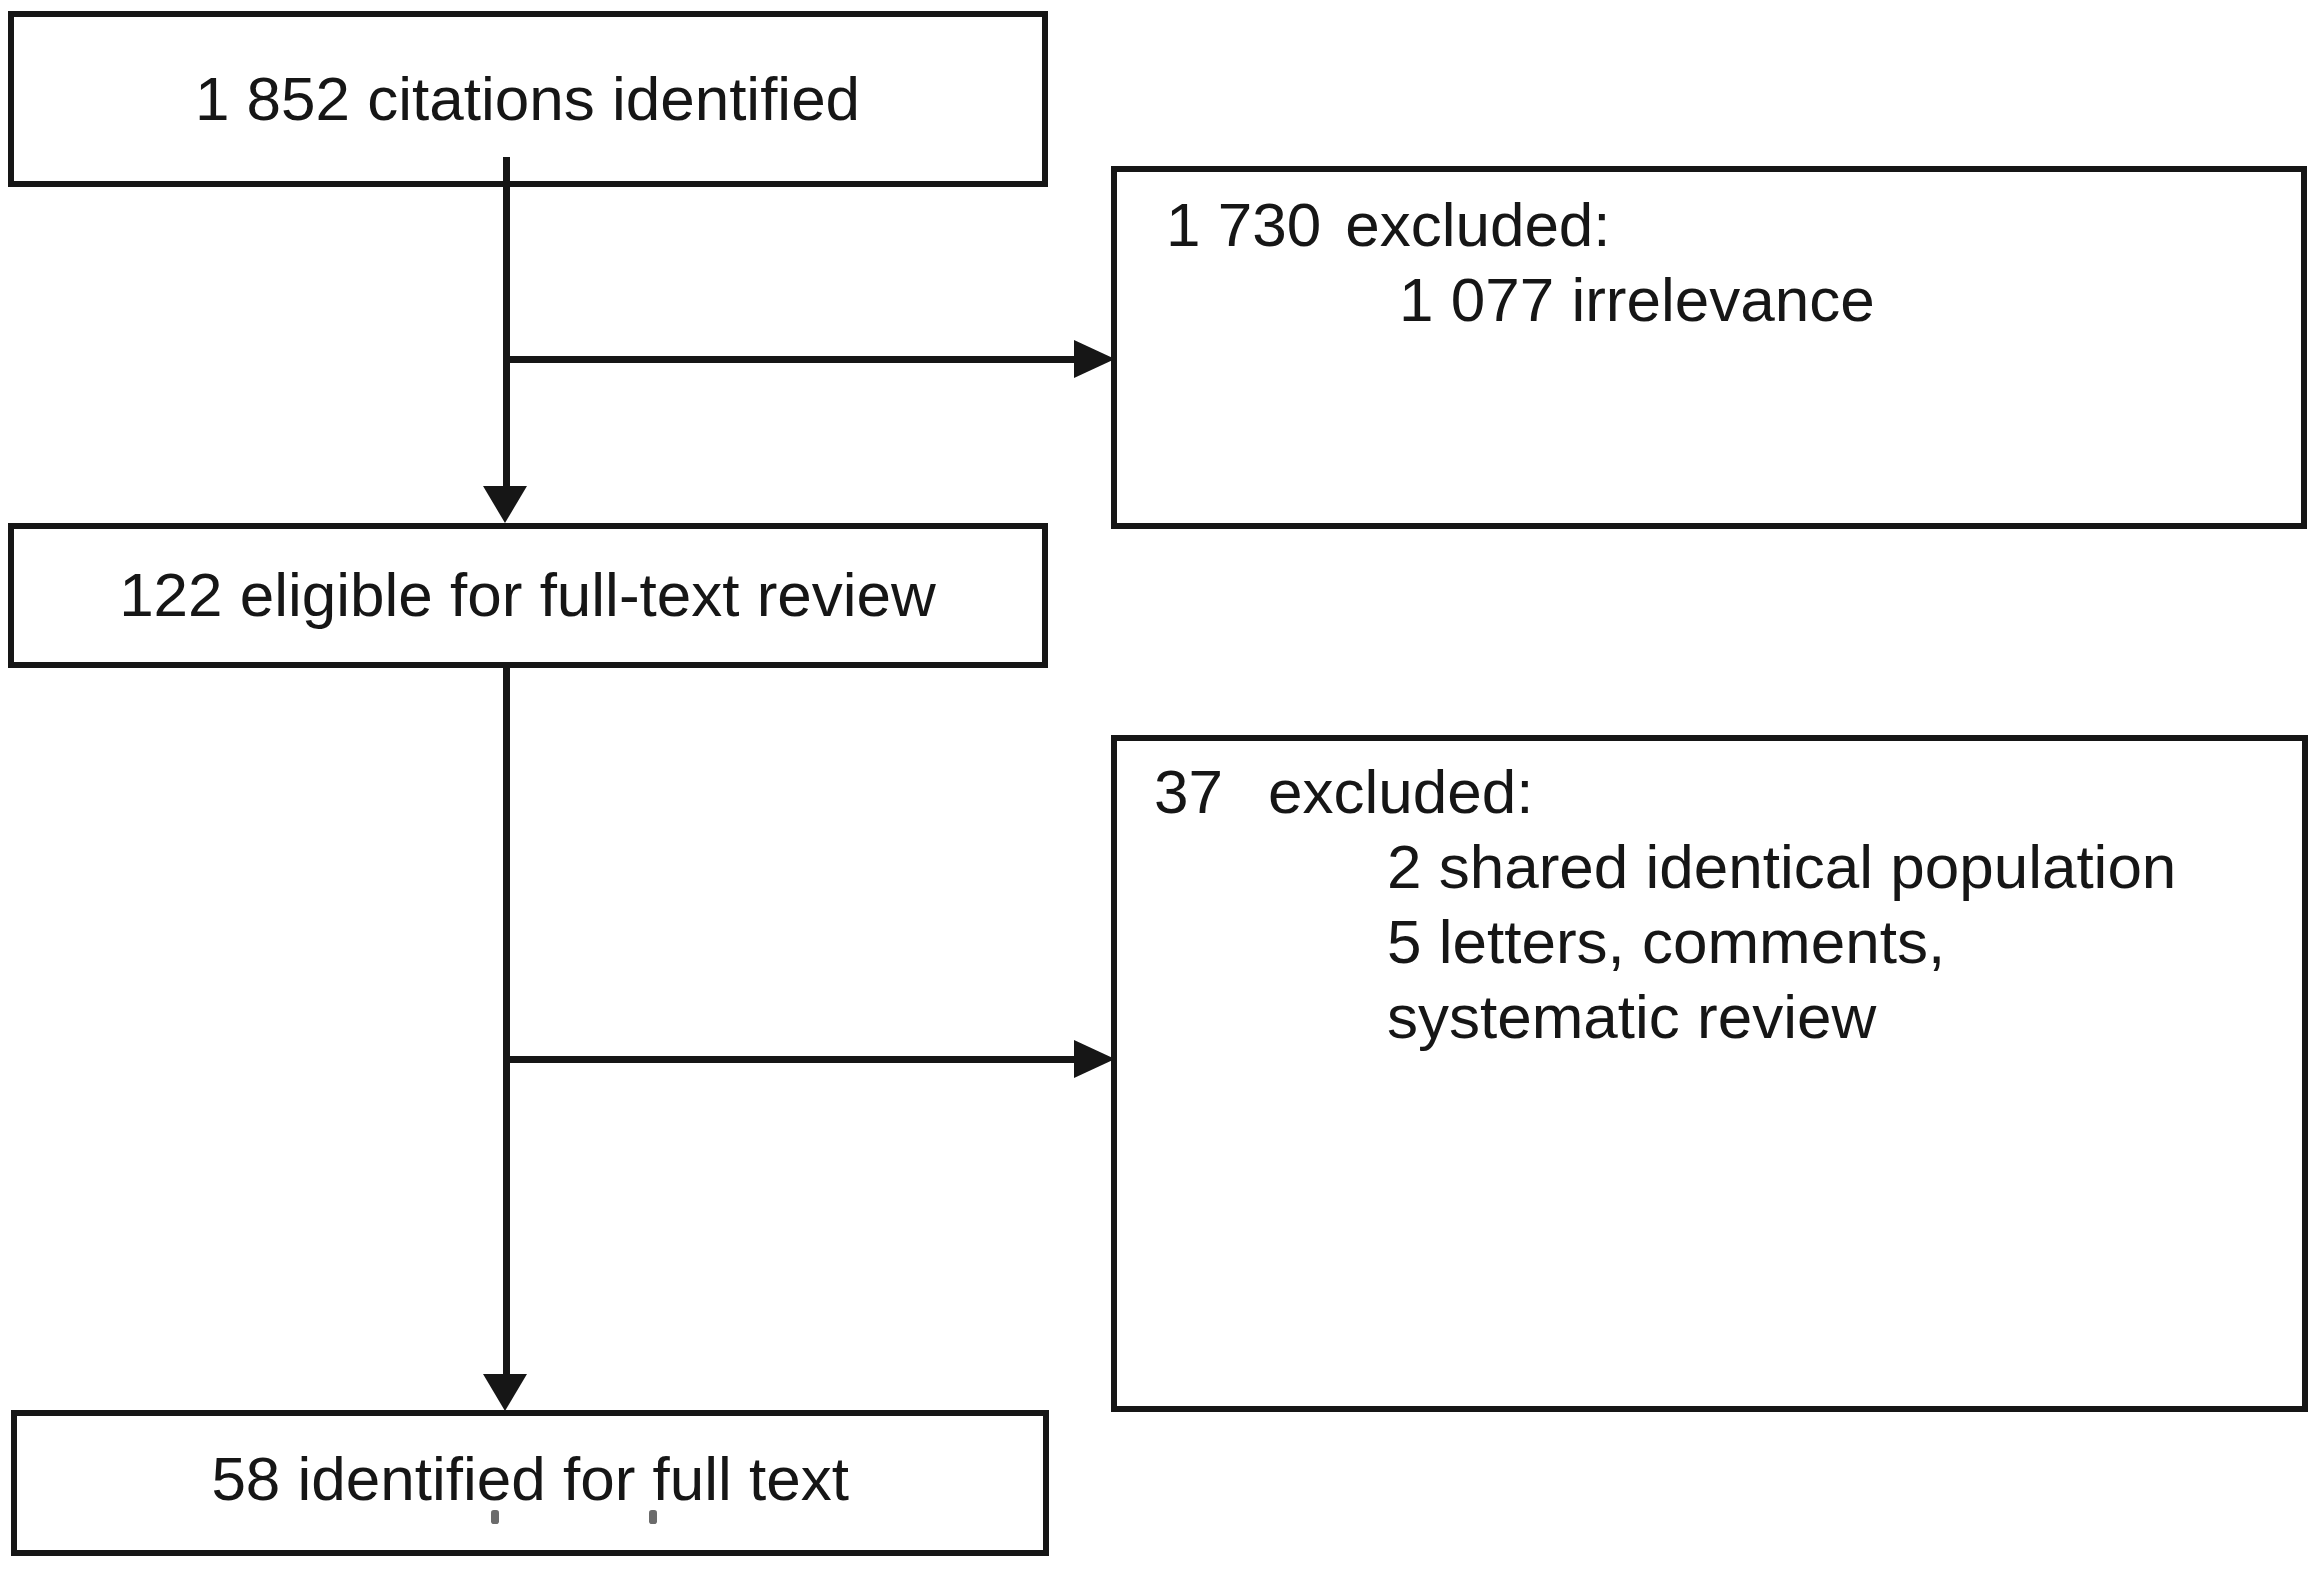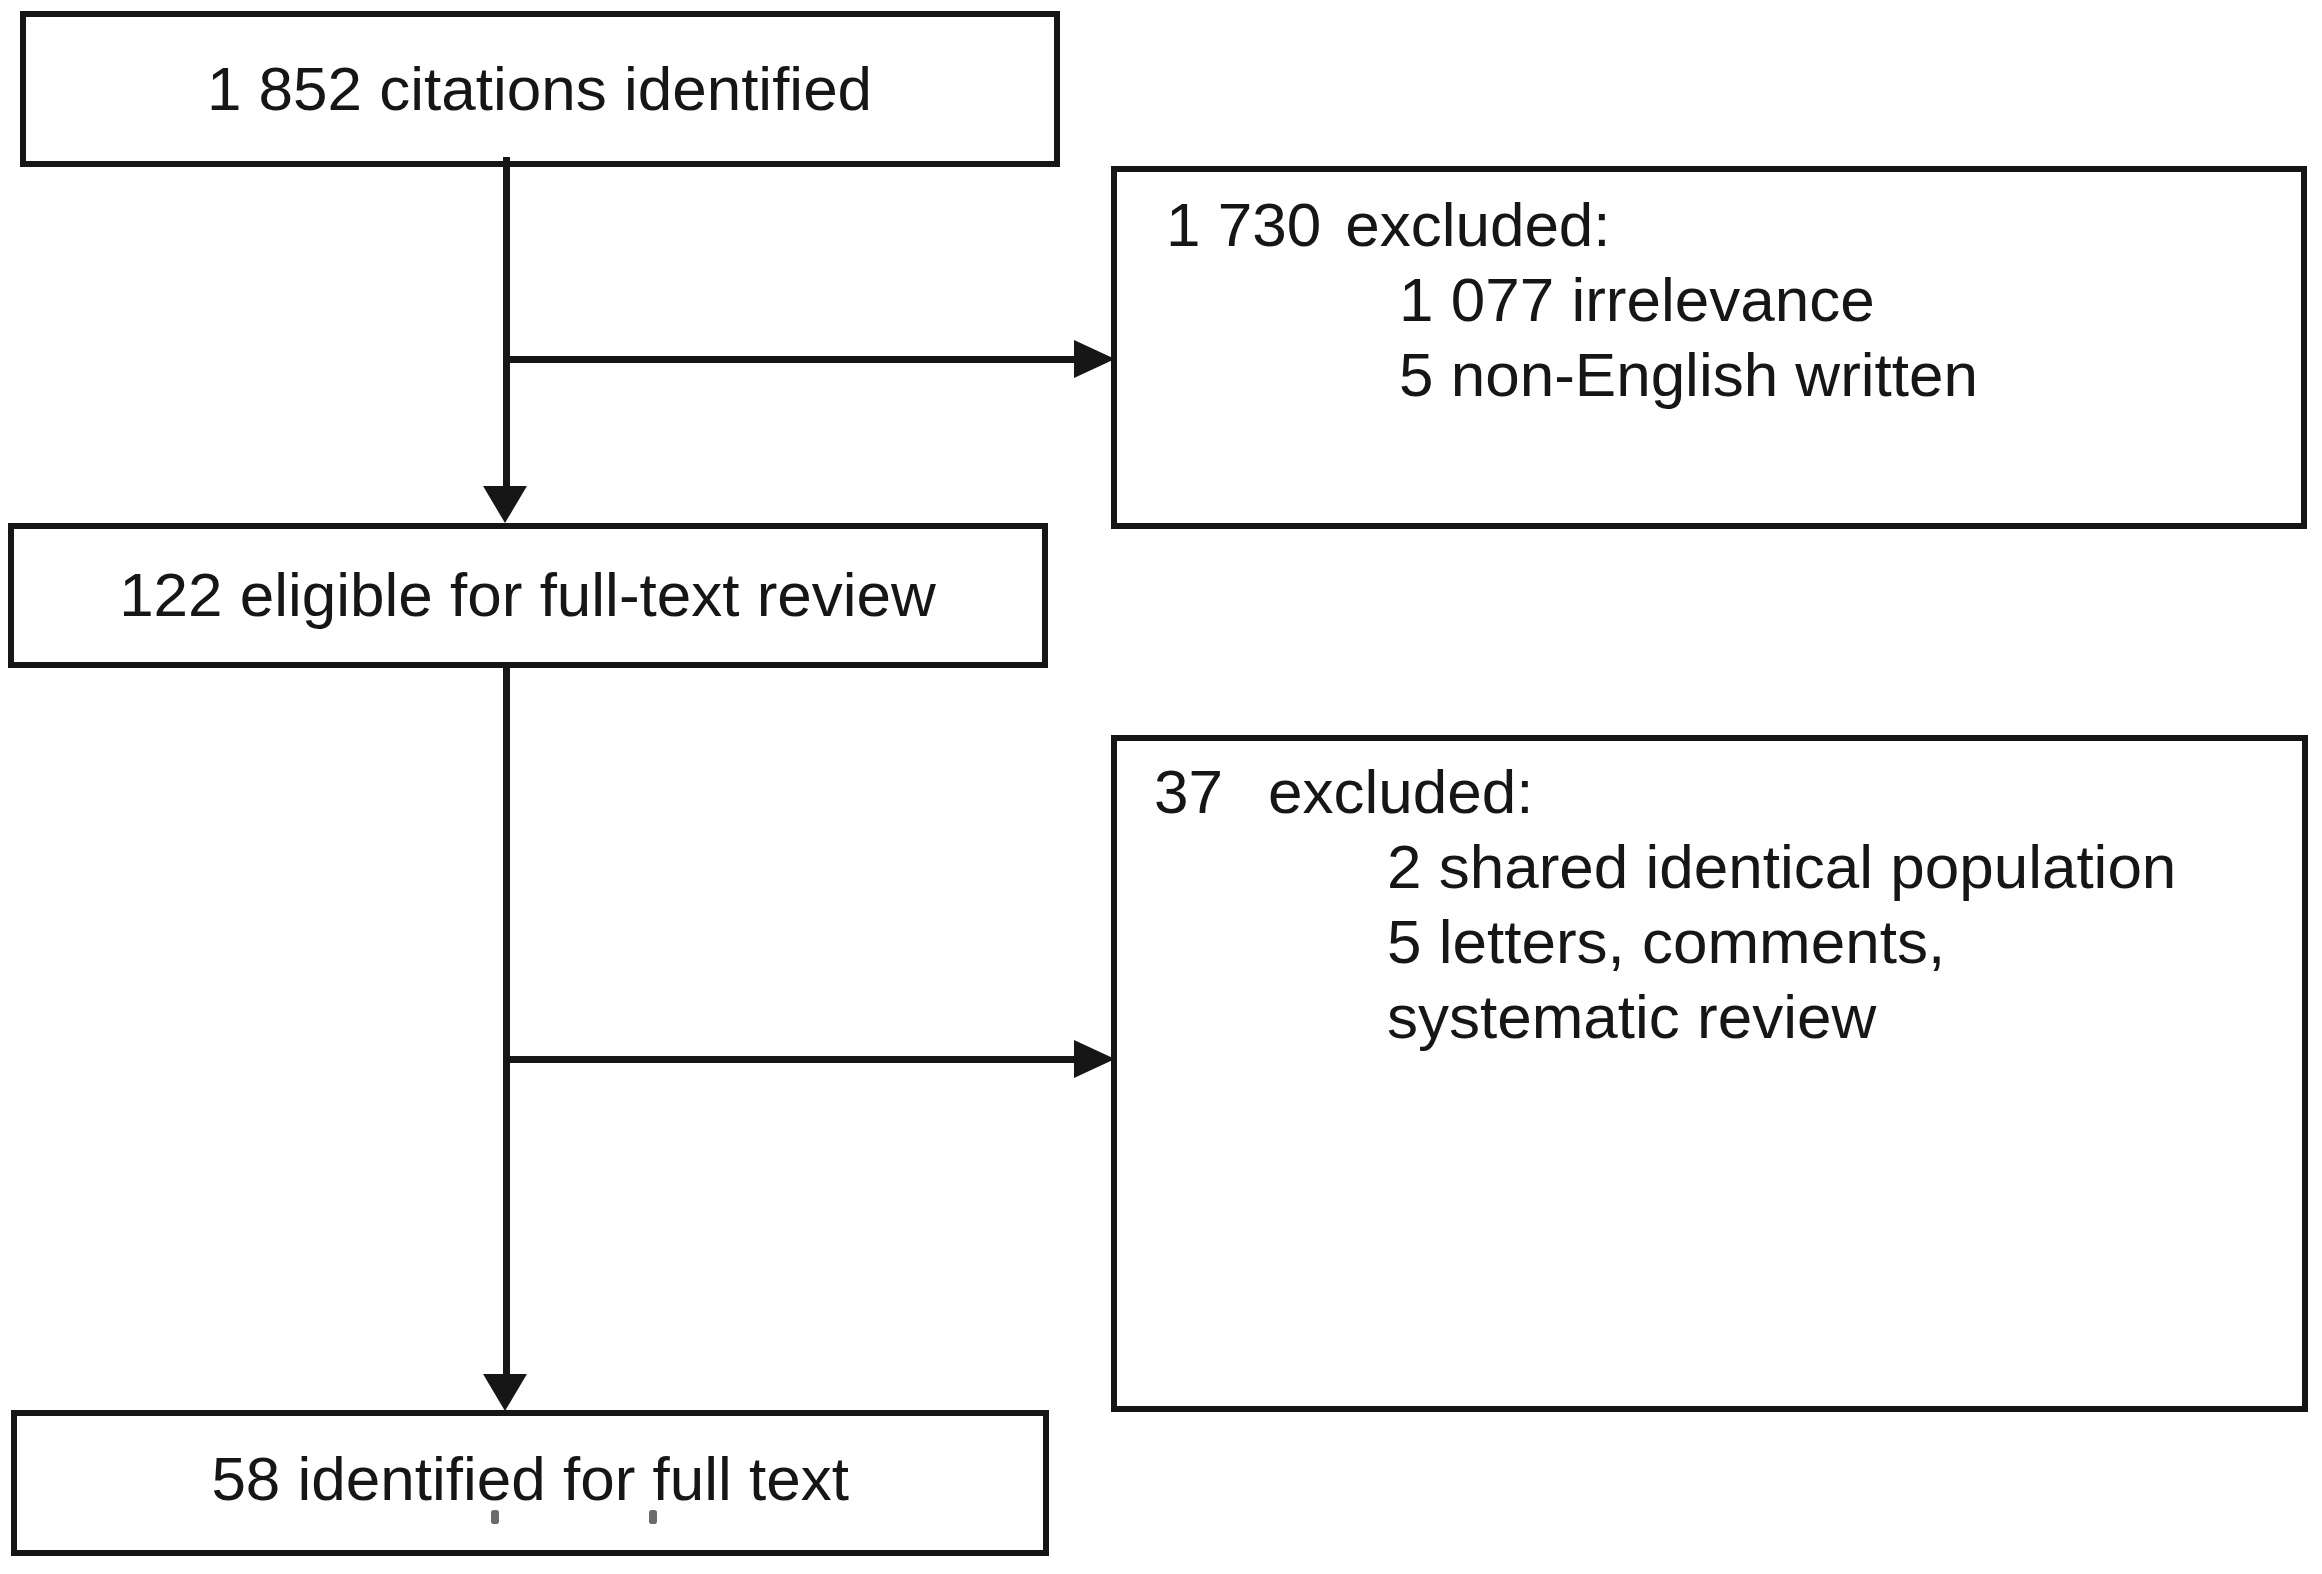--- a/index.html
+++ b/index.html
@@ -22,21 +22,21 @@
     border: 6.6px solid #161616;
   }
   .label-node {
     display: flex;
     align-items: center;
     justify-content: center;
     text-align: center;
     font-size: 62px;
     line-height: 1.1;
   }
-  #box-citations { left: 7.5px;    top: 11.2px;   width: 1040px; height: 156px; margin-left: 12px; }
+  #box-citations { left: 7.5px;    top: 11.2px;   width: 1040px; height: 176px; }
   #box-eligible  { left: 7.5px;    top: 523px;  width: 1040px; height: 145px; }
   #box-fulltext  { left: 11.2px;   top: 1410px; width: 1038px; height: 146px; padding-bottom: 8px; }
   #box-excl1     { left: 1111px; top: 166px;  width: 1196px; height: 363px; padding: 15px 19px 0 49px; }
   #box-excl2     { left: 1111px; top: 735px;  width: 1197px; height: 677px; padding: 13px 19px 0 37px; }
   .excl-body { font-size: 62px; line-height: 75px; }
   .excl-heading { display: flex; align-items: baseline; }
   .gap-normal { column-gap: 24px; }
   .gap-wide   { column-gap: 45px; }
   .excl-items { margin-left: 233px; }
   .excl-item  { white-space: pre-line; }
@@ -91,21 +91,20 @@
   <div class="line" id="hline-1"></div>
   <div class="arrowhead-right" id="arrow-2"></div>
 
   <div class="node excl-body" id="box-excl1">
     <div class="excl-heading gap-normal">
       <span>1 730</span>
       <span>excluded:</span>
     </div>
     <div class="excl-items">
       <div class="excl-item">1 077 irrelevance</div>
-      <div class="excl-item">5 non-English written</div>
     </div>
   </div>
 
   <div class="node label-node" id="box-eligible">
     <span>122 eligible for full-text review</span>
   </div>
 
   <div class="line" id="vline-2"></div>
   <div class="arrowhead-down" id="arrow-3"></div>
 

